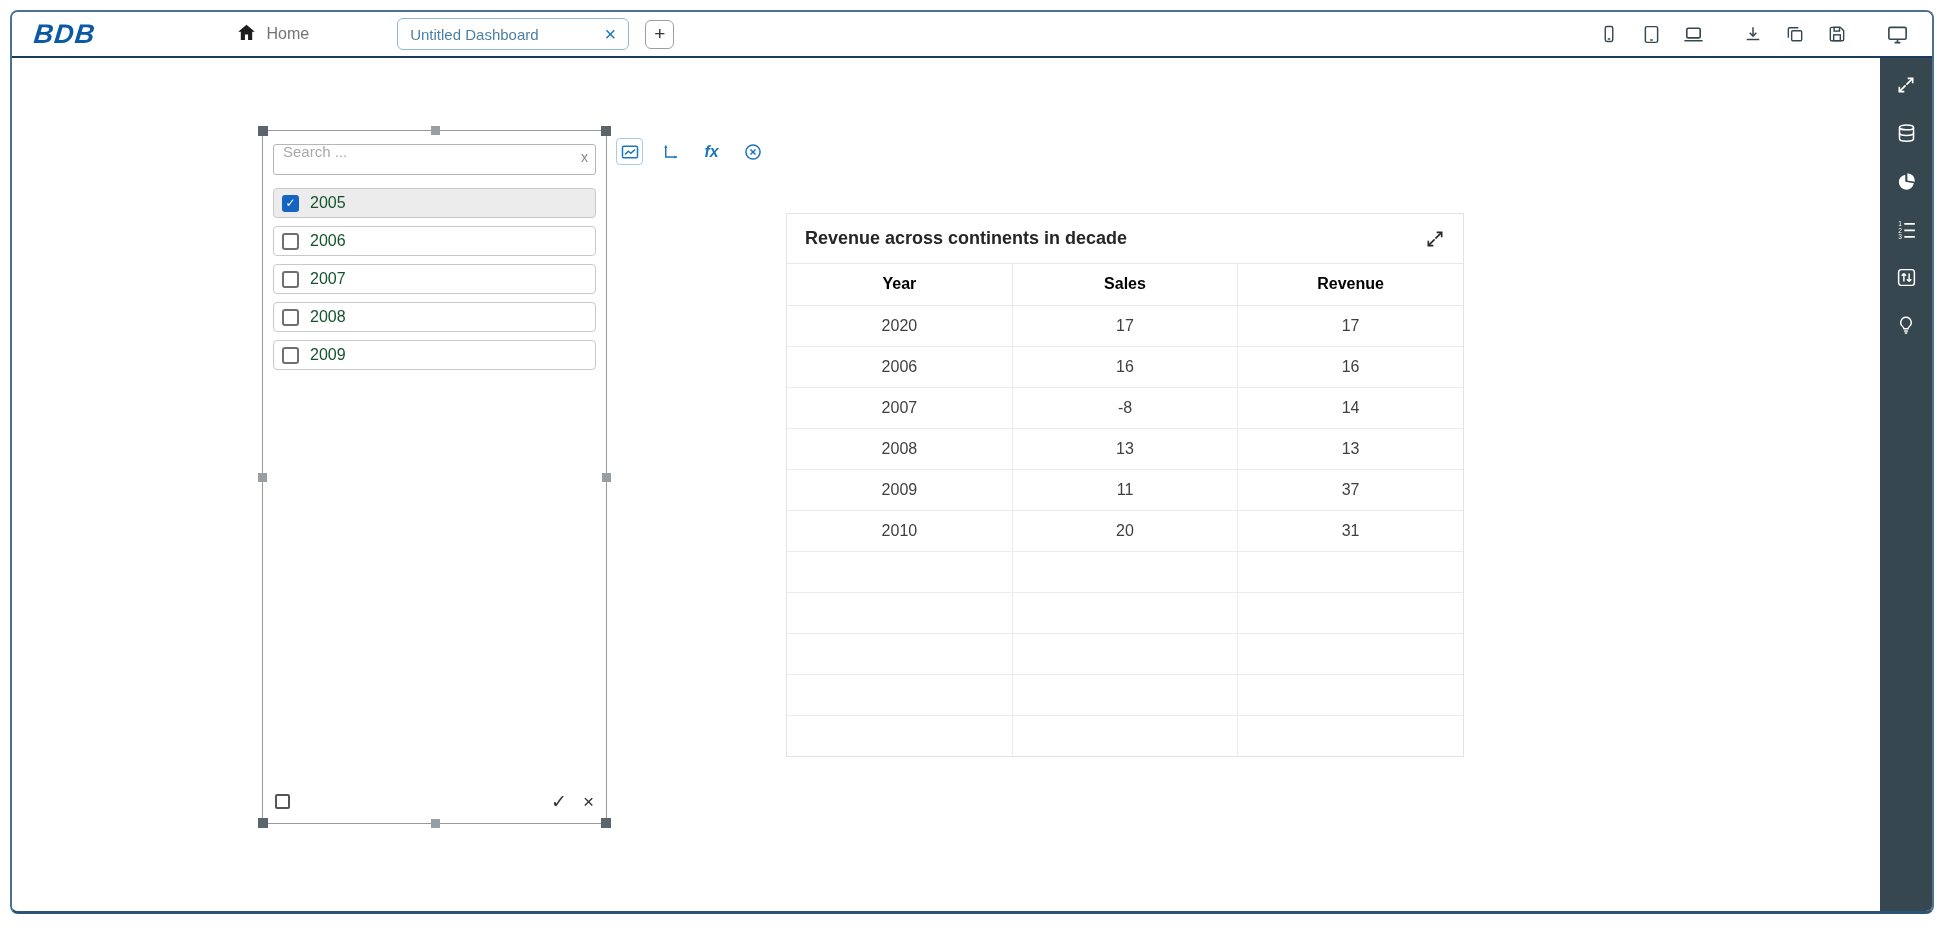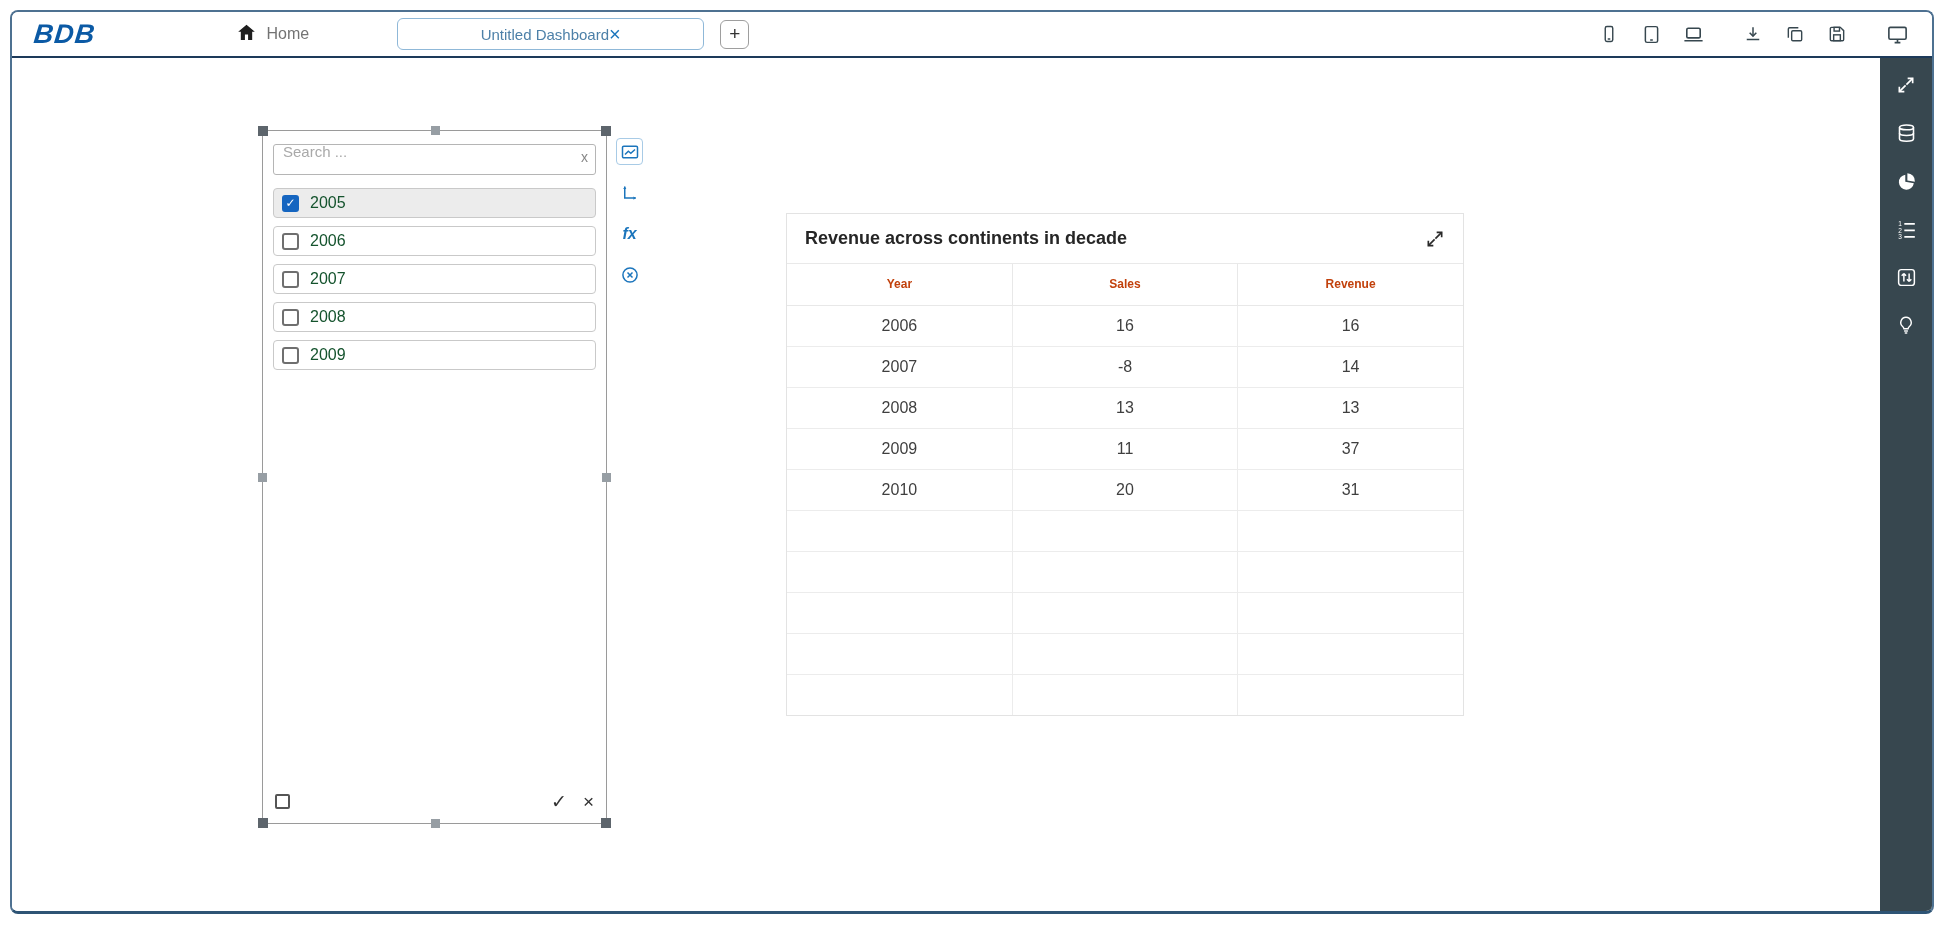--- a/index.html
+++ b/index.html
@@ -10,22 +10,22 @@
     background: #fff; border: 2px solid #4e7191; border-bottom: 3px solid #2e5475;
     border-radius: 8px; overflow: hidden; }
 
   
   .topbar { position: absolute; left: 0; top: 0; right: 0; height: 46px; background: #fff;
     border-bottom: 2px solid #1d3a5a; display: flex; align-items: center; padding: 0 22px; z-index: 5; }
   .logo { font-size: 27px; font-weight: 800; font-style: italic; color: #0b5aa5;
     letter-spacing: 1px; transform: skewX(-6deg); cursor: pointer; }
   .home-group { display: flex; align-items: center; gap: 10px; margin-left: 140px; cursor: pointer; }
   .home-group span { font-size: 16px; color: #737373; }
-  .dash-tab { display: flex; align-items: center; justify-content: center;
-    margin-left: 88px; width: 307px; height: 32px; border: 1px solid #8fb8d8; border-radius: 6px;
+  .dash-tab { display: flex; align-items: center; justify-content: space-between;
+    margin-left: 88px; width: 232px; height: 32px; border: 1px solid #8fb8d8; border-radius: 6px;
     padding: 0 12px; color: #4d80a8; font-size: 15px; cursor: pointer; }
   .tab-close { color: #1b75bc; font-size: 20px; line-height: 1; cursor: pointer; }
   .add-tab { margin-left: 16px; width: 29px; height: 29px; border: 1px solid #9e9e9e;
     border-radius: 6px; background: #fff; font-size: 19px; color: #333; display: flex;
     align-items: center; justify-content: center; cursor: pointer; }
   .tb-right { margin-left: auto; display: flex; align-items: center; }
   .icon-group { display: flex; align-items: center; gap: 16px; }
   .gap-lg { margin-left: 34px; }
   .tb-icon { width: 26px; height: 26px; display: flex; align-items: center; justify-content: center; cursor: pointer; }
 
@@ -56,37 +56,37 @@
     display: flex; align-items: center; justify-content: center; font-size: 12px; color: #fff; cursor: pointer; flex: none; }
   .cb.on { background: #1565c0; border-color: #1565c0; }
   .f-lbl { font-size: 16px; color: #14532d; }
   .filter-footer { position: absolute; left: 12px; right: 12px; bottom: 10px; height: 24px;
     display: flex; align-items: center; }
   .footer-cb { width: 15px; height: 15px; border: 2px solid #555; border-radius: 2px; cursor: pointer; }
   .footer-actions { margin-left: auto; display: flex; align-items: center; gap: 16px; }
   .footer-apply, .footer-cancel { font-size: 19px; color: #333; line-height: 1; cursor: pointer; }
 
   
-  .widget-toolbar { position: absolute; left: 604px; top: 80px; display: flex; flex-direction: column;
+  .widget-toolbar { position: absolute; left: 604px; top: 80px; display: flex; flex-direction: row;
     align-items: flex-end; gap: 14px; }
   .wt-btn { width: 27px; height: 27px; display: flex; align-items: center; justify-content: center;
     background: #fff; color: #1b75bc; cursor: pointer; border-radius: 4px; }
   .wt-btn.boxed { border: 1px solid #a8cbe6; }
   .fx-label { font-size: 16px; font-style: italic; font-weight: bold; color: #1b75bc; }
 
   
   .table-widget { position: absolute; left: 774px; top: 155px; width: 678px;
     border: 1px solid #e3e3e3; background: #fff; }
   .tw-titlebar { height: 50px; display: flex; align-items: center; padding: 0 18px;
     border-bottom: 1px solid #e9e9e9; justify-content: center; }
   .tw-title { font-size: 18px; font-weight: bold; color: #262626; }
   .tw-expand { margin-left: auto; cursor: pointer; display: flex; }
   table.data { width: 100%; border-collapse: collapse; table-layout: fixed; }
   table.data th { height: 41px; border: 1px solid #e8e8e8; border-top: none;
-    font-size: 12px; font-weight: bold; color: #c2410c; text-align: center; }
+    font-size: 16px; font-weight: bold; color: #000000; text-align: center; }
   table.data td { height: 41px; border: 1px solid #ececec; font-size: 16px; color: #3f3f3f; text-align: center; }
   table.data th:first-child, table.data td:first-child { border-left: none; }
   table.data th:last-child, table.data td:last-child { border-right: none; }
   table.data tr:last-child td { border-bottom: none; }
 </style>
 </head>
 <body>
 
 <div class="app-frame">
 
@@ -307,20 +307,25 @@
       <table class="data">
         <thead>
             <tr>
               <th>Year</th>
               <th>Sales</th>
               <th>Revenue</th>
             </tr>
           </thead>
         <tbody>
             <tr>
+              <td>2020</td>
+              <td>17</td>
+              <td>17</td>
+            </tr>
+            <tr>
               <td>2006</td>
               <td>16</td>
               <td>16</td>
             </tr>
             <tr>
               <td>2007</td>
               <td>-8</td>
               <td>14</td>
             </tr>
             <tr>

